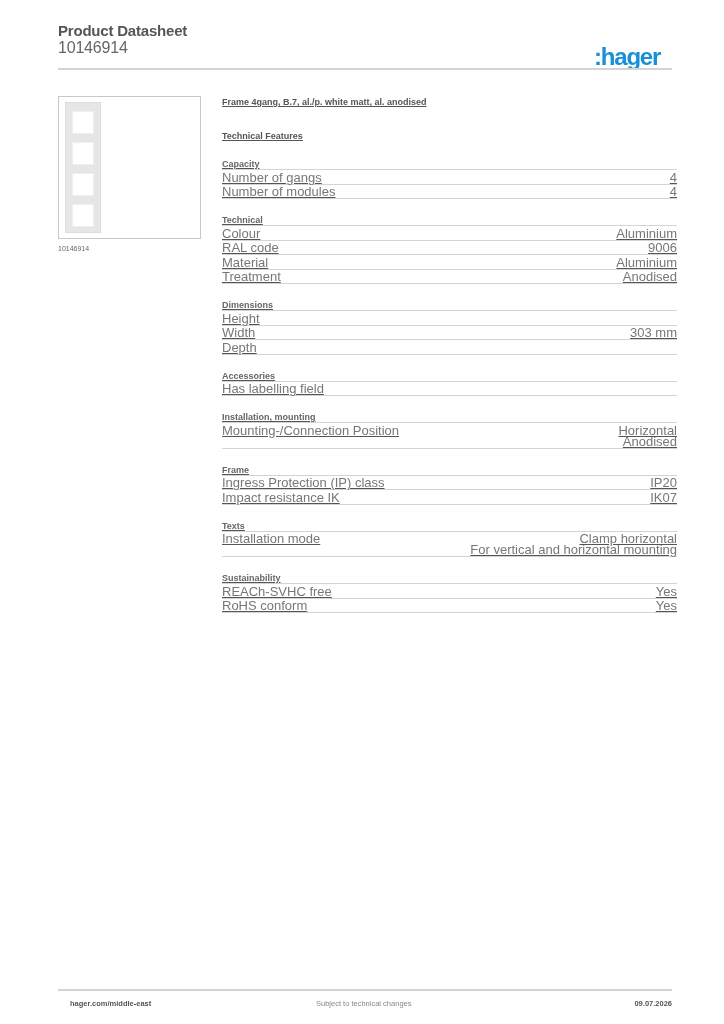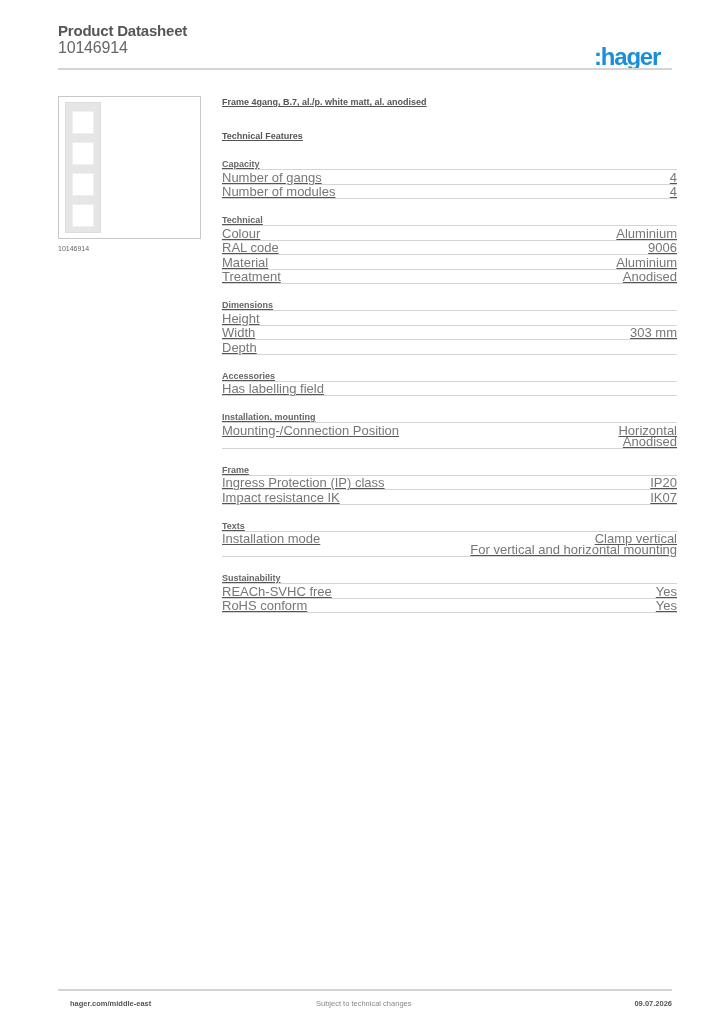--- a/index.html
+++ b/index.html
@@ -143,21 +143,21 @@
           <div class="value">
             <span>IK07</span>
           </div>
         </div>
       </div>
       <div class="section">
         <div class="section-title">Texts</div>
         <div class="row">
           <div class="label">Installation mode</div>
           <div class="value">
-            <span>Clamp vertical</span>
+            <span>Clamp horizontal</span>
             <span>For vertical and horizontal mounting</span>
           </div>
         </div>
       </div>
       <div class="section">
         <div class="section-title">Sustainability</div>
         <div class="row">
           <div class="label">REACh-SVHC free</div>
           <div class="value">
             <span>Yes</span>

